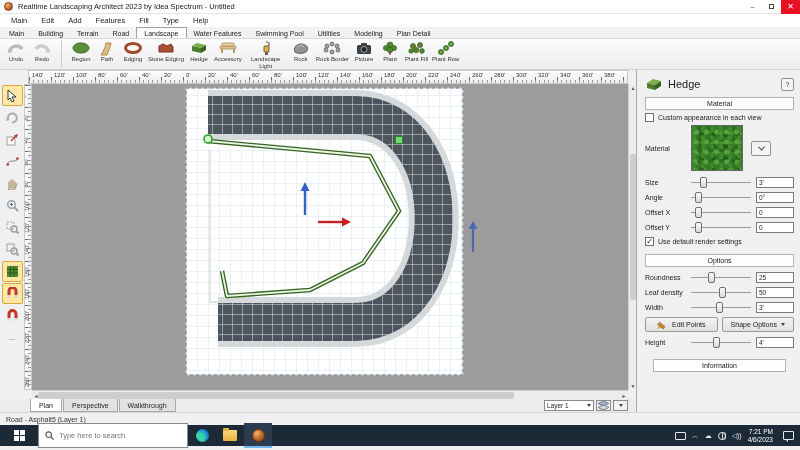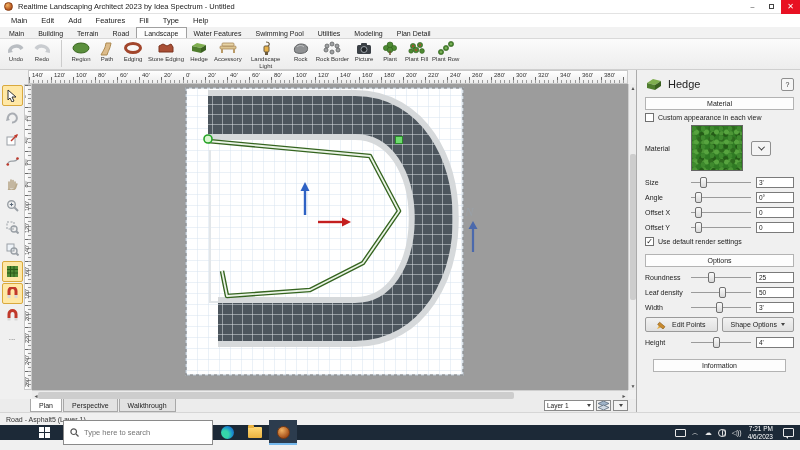--- a/index.html
+++ b/index.html
@@ -85,21 +85,21 @@
   .srow{display:flex;align-items:center;height:14px;margin:0 0 1px;}
   .slabel{font-size:7px;color:#222;width:46px;}
   .strack{flex:1;height:12px;position:relative;margin-right:5px;}
   .strack::before{content:"";position:absolute;left:0;right:0;top:6px;height:1px;background:#9b9b9b;}
   .sthumb{position:absolute;top:1px;width:7px;height:11px;background:linear-gradient(#fafafa,#d9d9d9);border:1px solid #707070;border-radius:2px;}
   .sval{width:38px;height:11px;border:1px solid #7a7a7a;background:#fff;font-size:6.5px;color:#222;font-family:"Liberation Sans",sans-serif;padding:0 2px;}
   .btnrow{display:flex;gap:4px;margin:3px 0;}
   .pbtn{flex:1;height:15px;background:linear-gradient(#f2f2f2,#e0e0e0);border:1px solid #9a9a9a;border-radius:2px;display:flex;align-items:center;justify-content:center;gap:4px;font-size:7px;color:#222;}
   .infobar{height:13px;background:#fdfdfd;border:1px solid #b3b3b3;display:flex;align-items:center;justify-content:center;font-size:7px;color:#222;margin:10px 8px 0;}
   
-  .taskbar{position:absolute;left:0;top:425px;width:800px;height:15px;background:#1c2937;display:flex;align-items:center;padding-left:25px;}
+  .taskbar{position:absolute;left:0;top:425px;width:800px;height:21px;background:#1c2937;display:flex;align-items:center;}
   .startbtn{width:38px;height:25px;display:flex;align-items:center;justify-content:center;}
   .winlogo{display:grid;grid-template-columns:5px 5px;grid-template-rows:5px 5px;gap:1px;}
   .winlogo span{background:#fdfdfd;}
   .searchbox{width:150px;height:25px;background:#fff;border:1px solid #8a8a8a;display:flex;align-items:center;gap:5px;padding:0 6px;}
   .searchbox input{border:none;outline:none;width:115px;font-size:7.5px;color:#333;font-family:"Liberation Sans",sans-serif;background:transparent;}
   .tbicon{width:28px;height:25px;display:flex;align-items:center;justify-content:center;}
   .tbicon.appactive{background:#2c3c4e;box-shadow:inset 0 -2px 0 #76b9ed;}
   .edge{width:13px;height:13px;border-radius:50%;background:radial-gradient(circle at 30% 65%,#35d6a9 0 30%,#1b8fd0 60%,#1553a8 100%);}
   .folder{width:14px;height:11px;background:linear-gradient(#ffd977,#eab23f);border-radius:1px;position:relative;}
   .folder::before{content:"";position:absolute;top:-2px;left:0;width:6px;height:3px;background:#eab23f;border-radius:1px 1px 0 0;}

